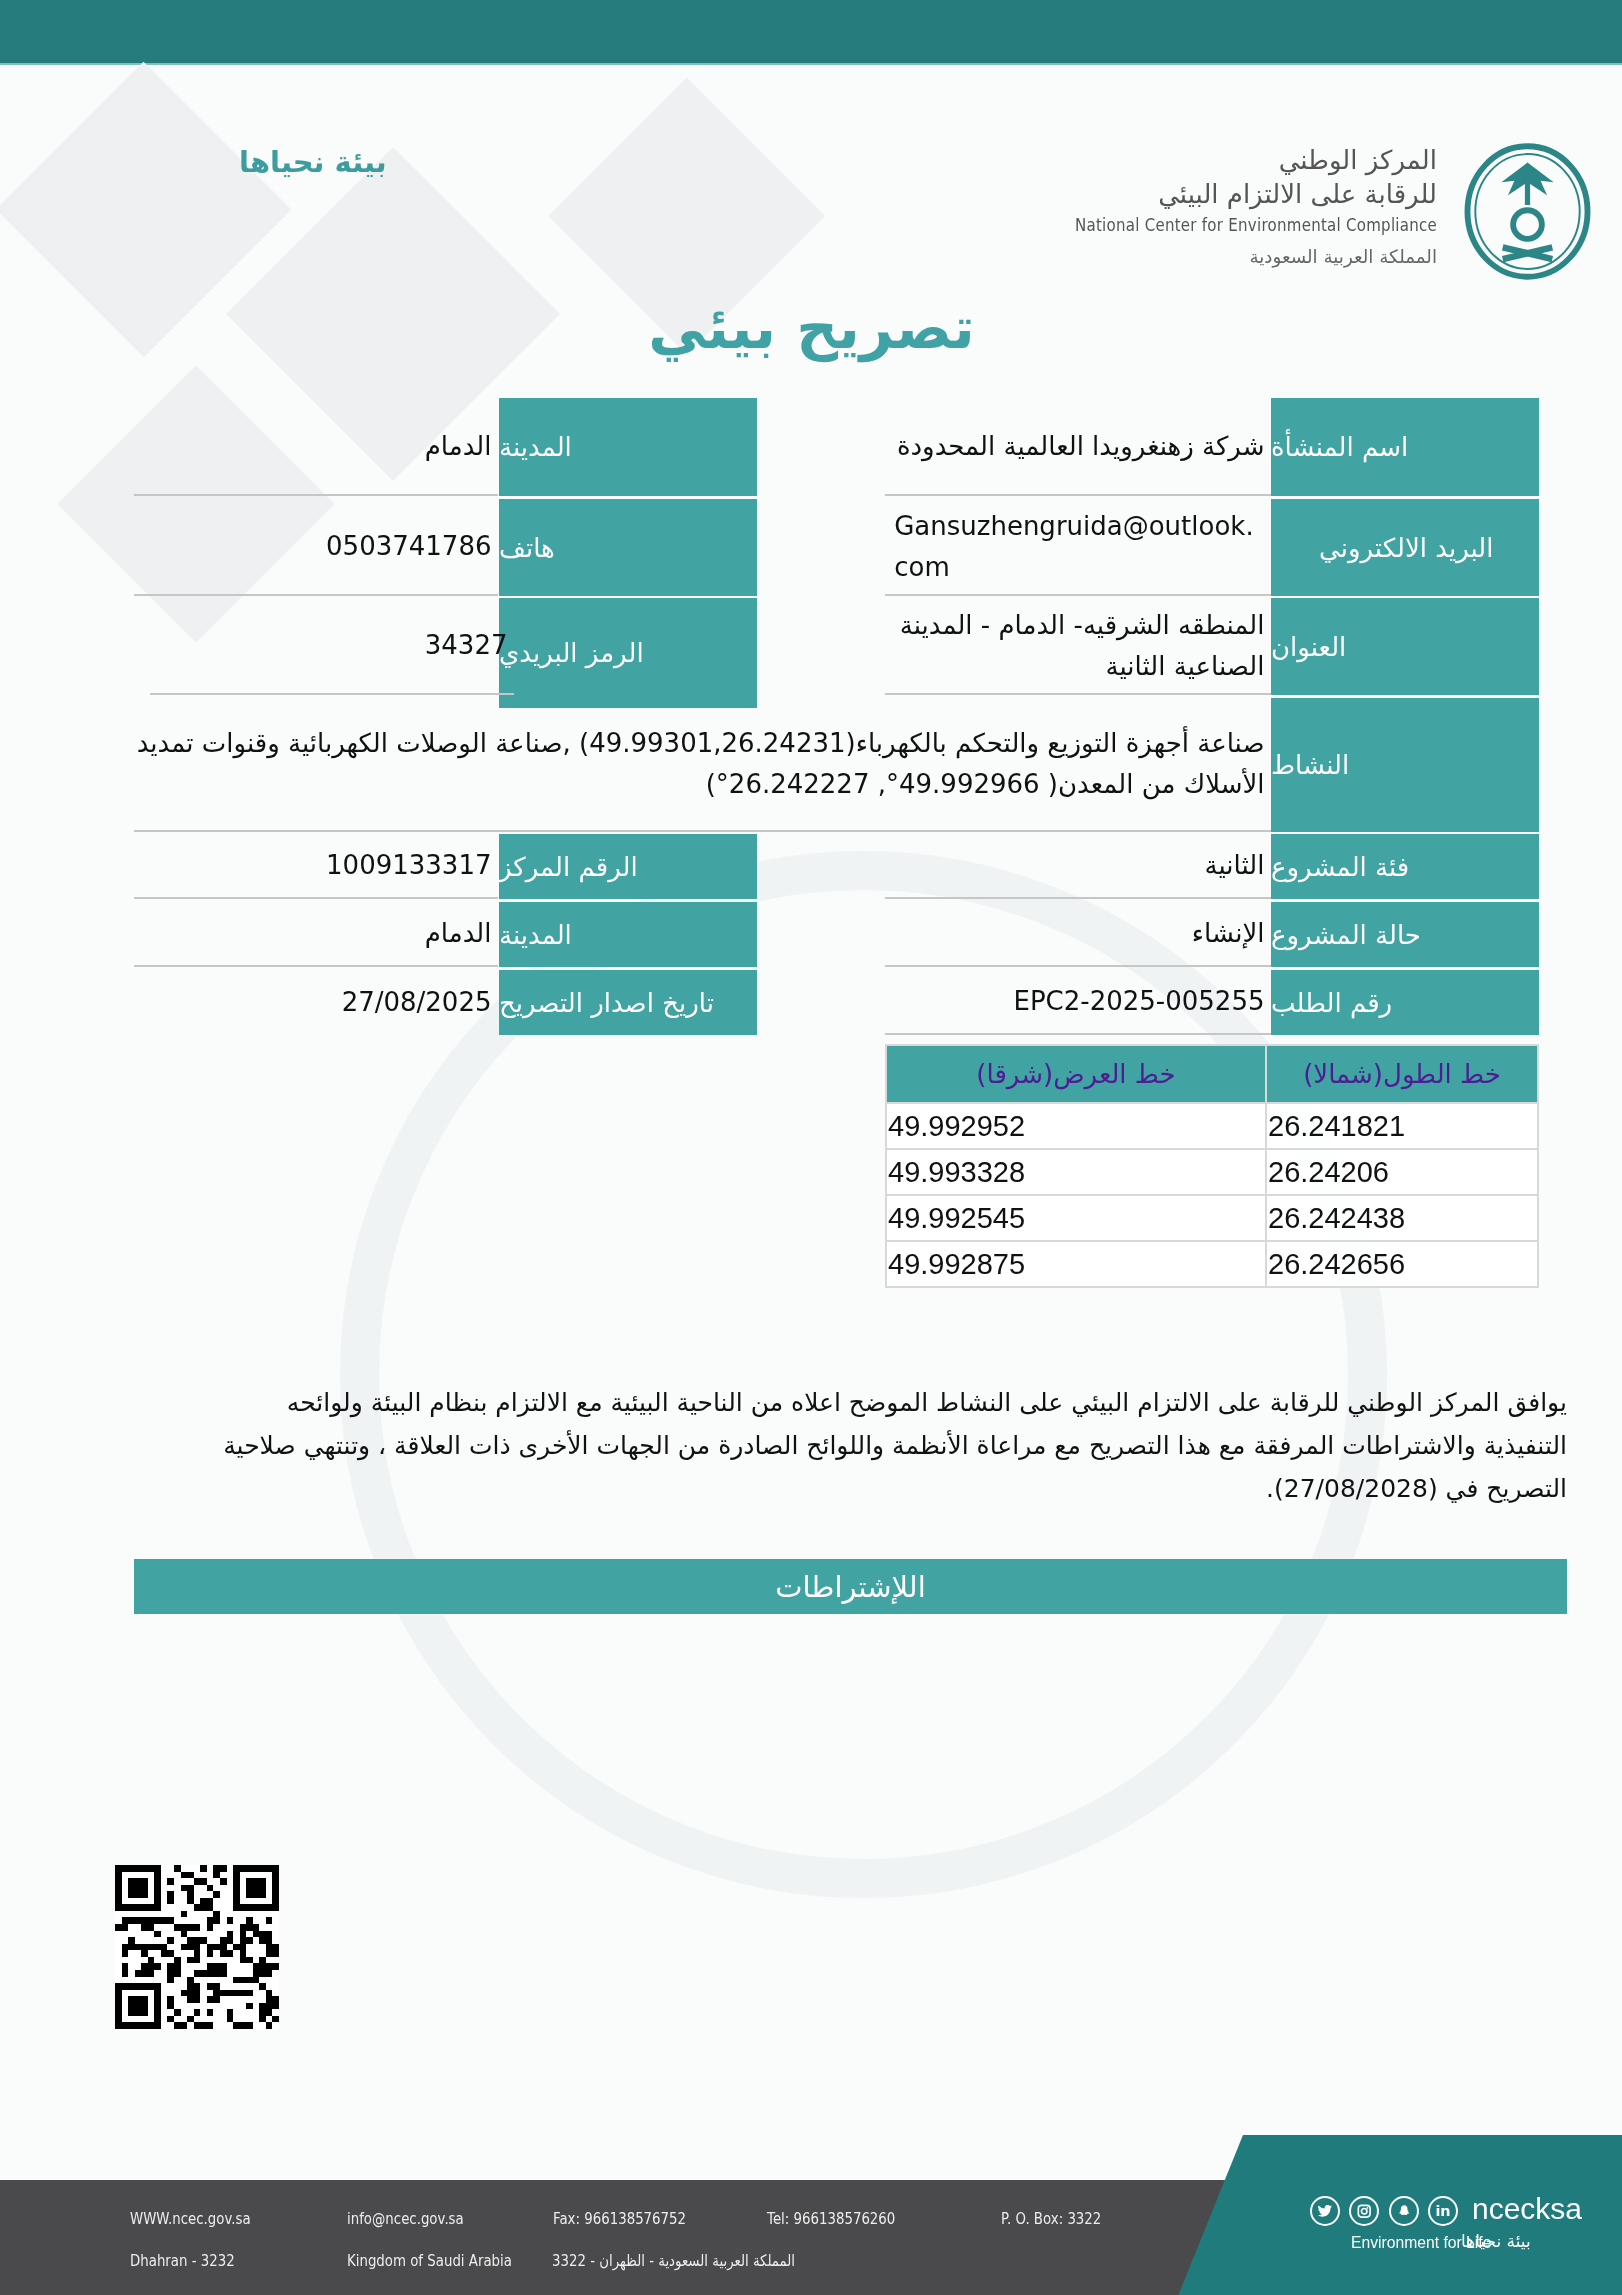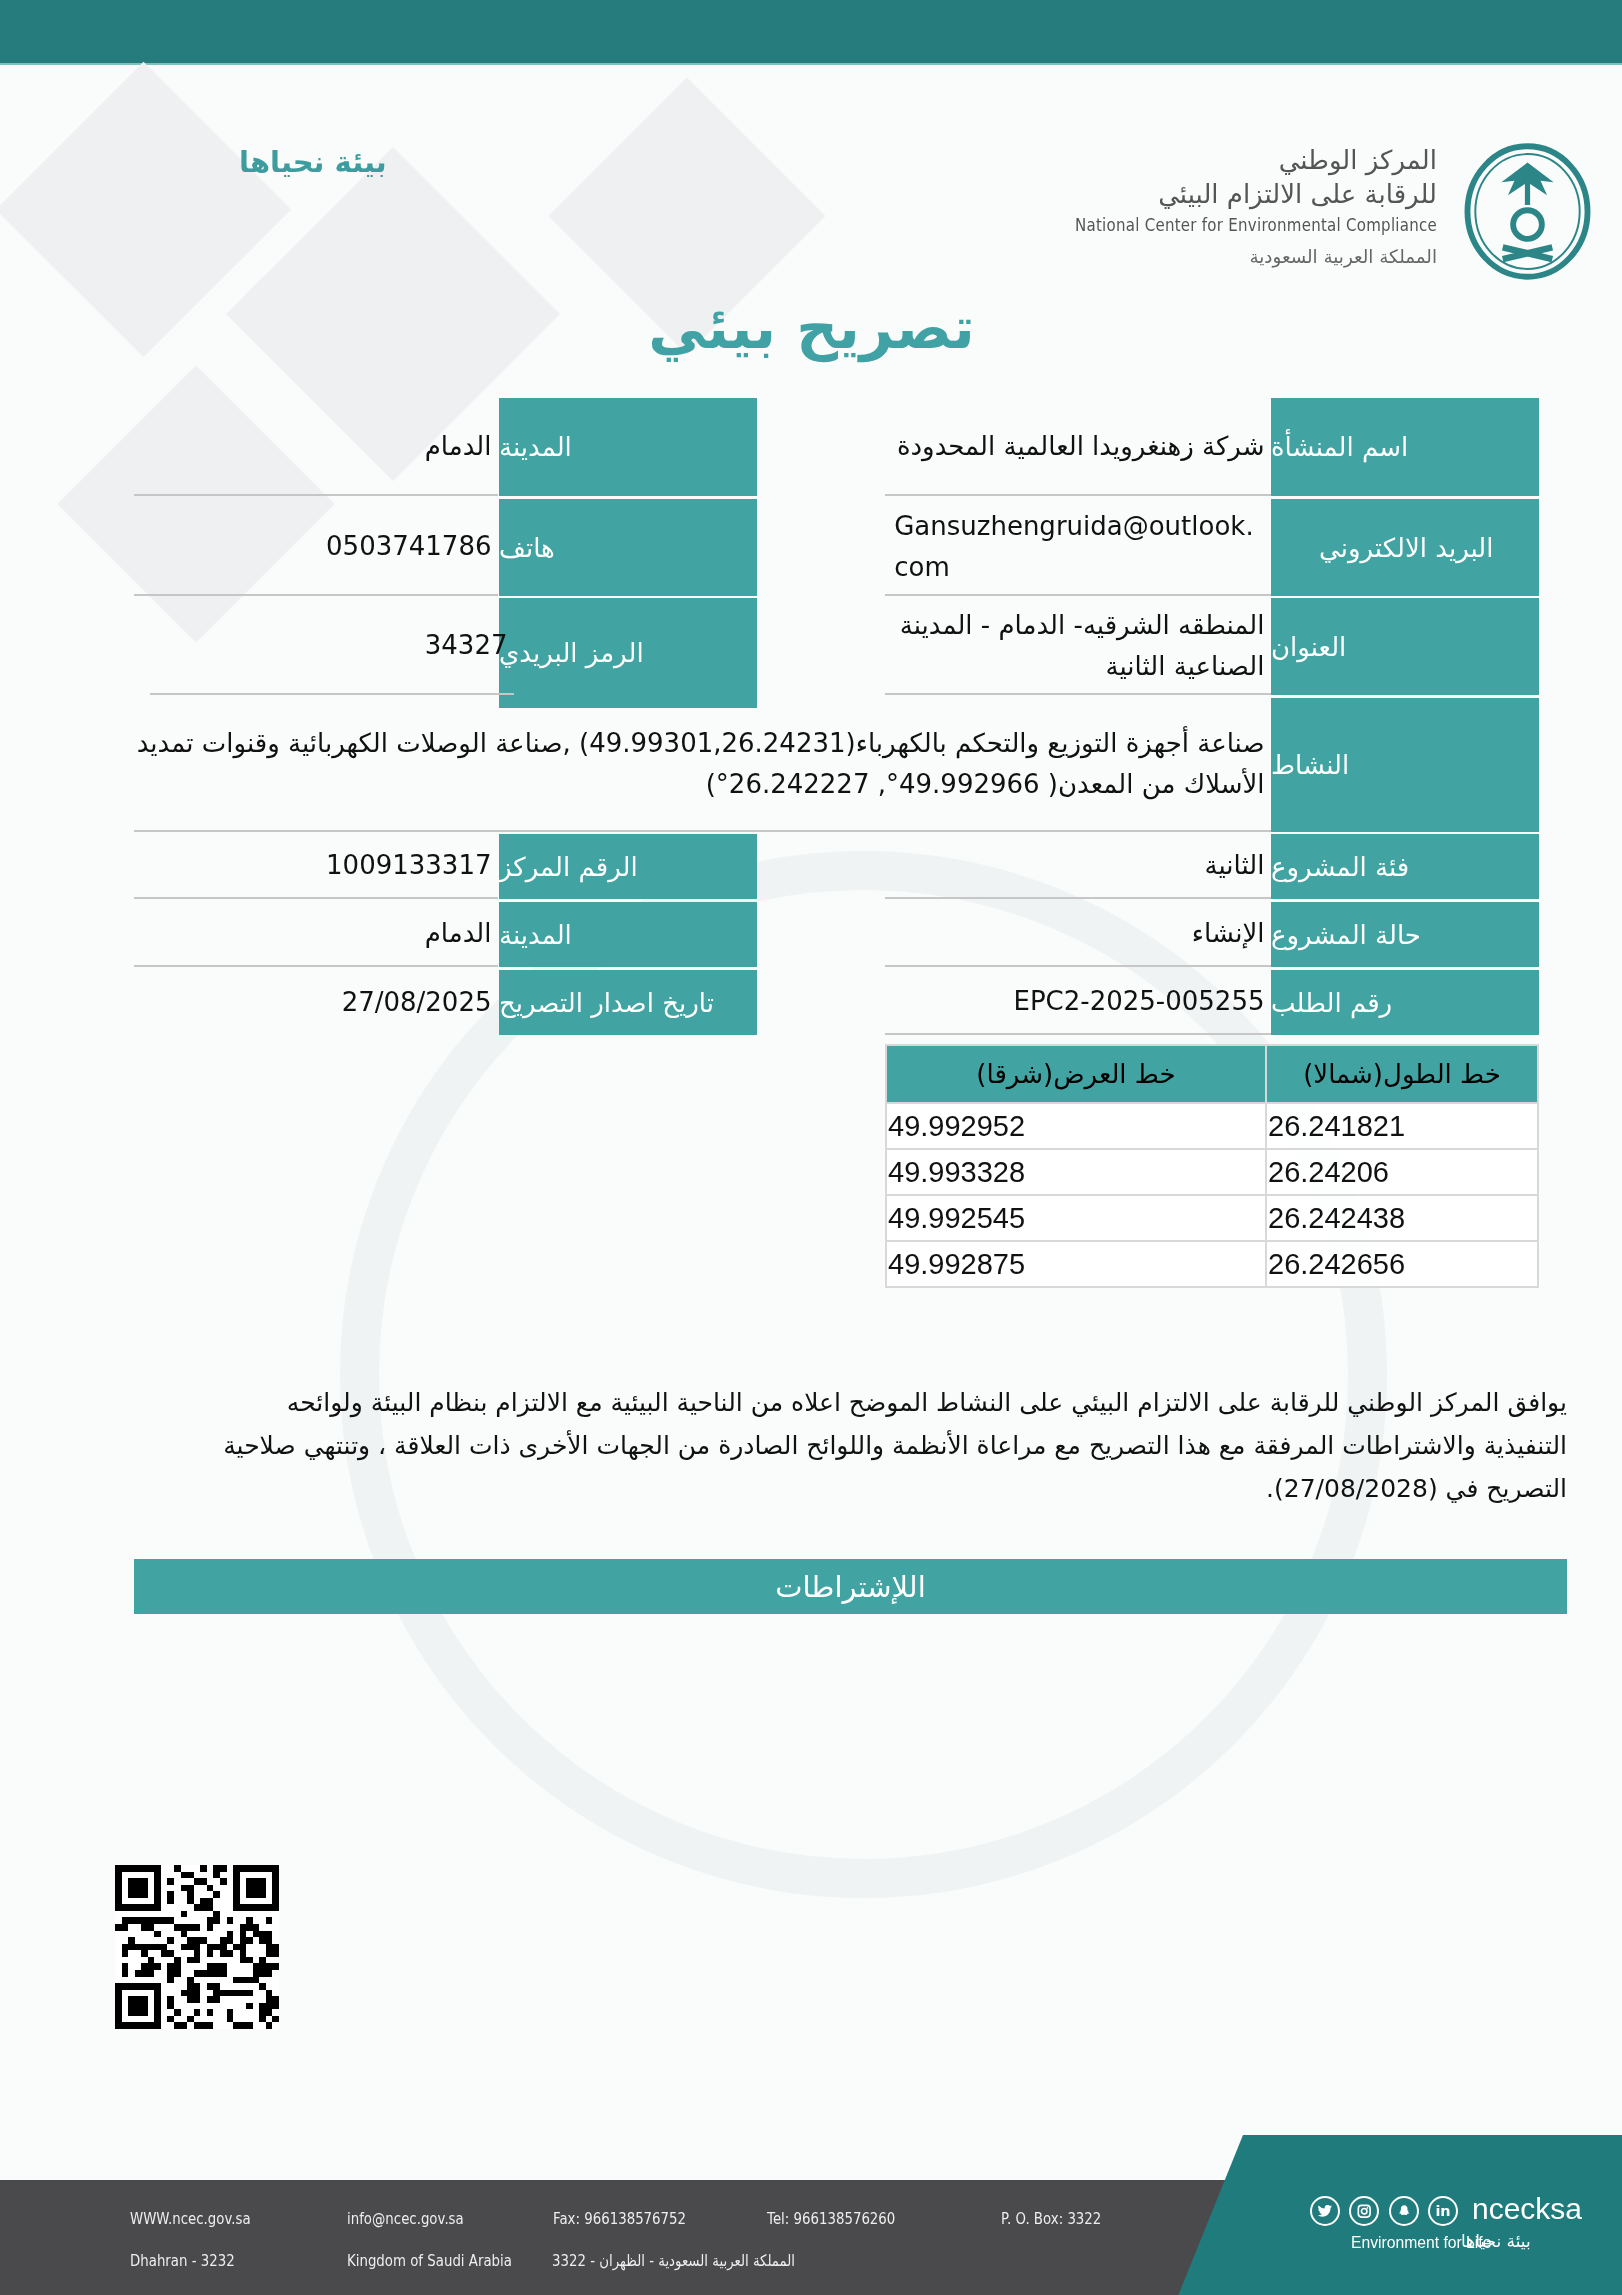--- a/index.html
+++ b/index.html
@@ -20,21 +20,21 @@
     .org-en { font-family: "DejaVu Sans", sans-serif; font-size: 17.7px; color: #555; direction: ltr; line-height: 29px; letter-spacing: 0.3px; transform: scaleX(0.85); transform-origin: right; }
     .org-ar3 { font-size: 18.3px; color: #666; line-height: 33px; }
     .slogan { position: absolute; left: 239px; top: 145px; font-size: 29px; font-weight: bold; color: #3d9c9e; direction: rtl; }
 
     .doc-title { position: absolute; left: 0; width: 1623px; top: 294px; text-align: center; font-size: 58px; font-weight: bold; color: #40a2a4; direction: rtl; }
     .cell-label { position: absolute; background: #42a3a3; color: #fff; font-size: 26px; display: flex; align-items: center; justify-content: flex-start; padding-right: 6.5px; box-sizing: border-box; }
     .cell-val { position: absolute; color: #111; font-size: 26px; display: flex; align-items: center; justify-content: flex-start; padding-right: 6.5px; box-sizing: border-box; border-bottom: 2px solid #c6c6c6; line-height: 41px; text-align: right; direction: rtl; }
     .ltr { direction: ltr; }
 
     .coords { position: absolute; left: 885px; top: 1044px; width: 654px; border-collapse: collapse; direction: rtl; }
-    .coords th { background: #42a3a3; color: #000000; font-weight: normal; font-size: 26px; height: 54px; border: 2px solid #d8d8d8; }
+    .coords th { background: #42a3a3; color: #4c1d95; font-weight: normal; font-size: 26px; height: 54px; border: 2px solid #d8d8d8; }
     .coords td { font-family: "Liberation Sans", sans-serif; font-size: 29px; height: 42px; border: 2px solid #d8d8d8; text-align: left; padding-right: 13px; background: rgba(255,255,255,0.85); }
     .coords .c-lat { width: 268px; }
 
     .approval { position: absolute; left: 209px; width: 1358px; top: 1381px; direction: rtl; text-align: right; font-size: 25px; line-height: 43px; color: #111; }
     .cond-bar { position: absolute; left: 134px; top: 1559px; width: 1433px; height: 55px; background: #42a3a3; color: #fff; font-size: 29px; display: flex; align-items: center; justify-content: center; direction: rtl; }
 
     .qr { position: absolute; left: 115px; top: 1865px; width: 164px; height: 164px; }
 
     .footer-dark { position: absolute; left: 0; top: 2180px; width: 1623px; height: 115px; background: #4a4a4c; }
     .footer-teal { position: absolute; left: 1178px; top: 2135px; width: 445px; height: 161px; background: #1f7b7c; clip-path: polygon(65px 0, 445px 0, 445px 161px, 0 161px); }

